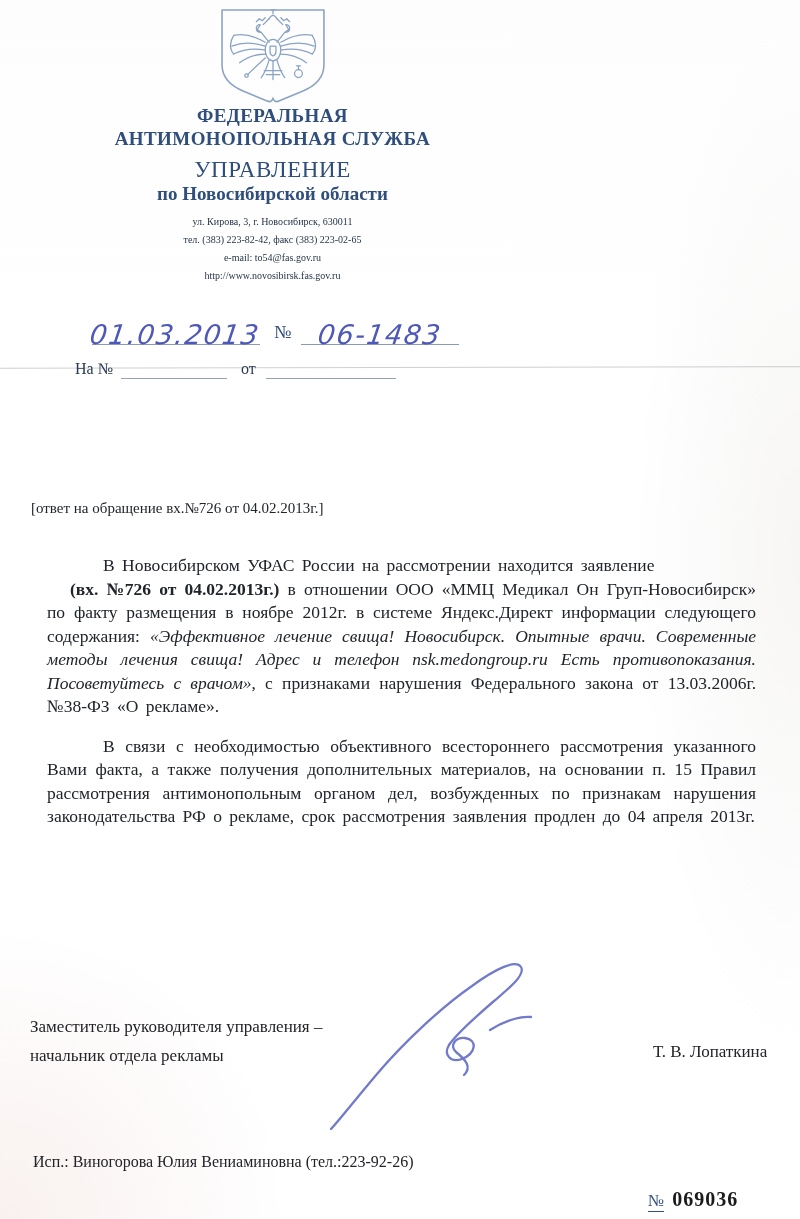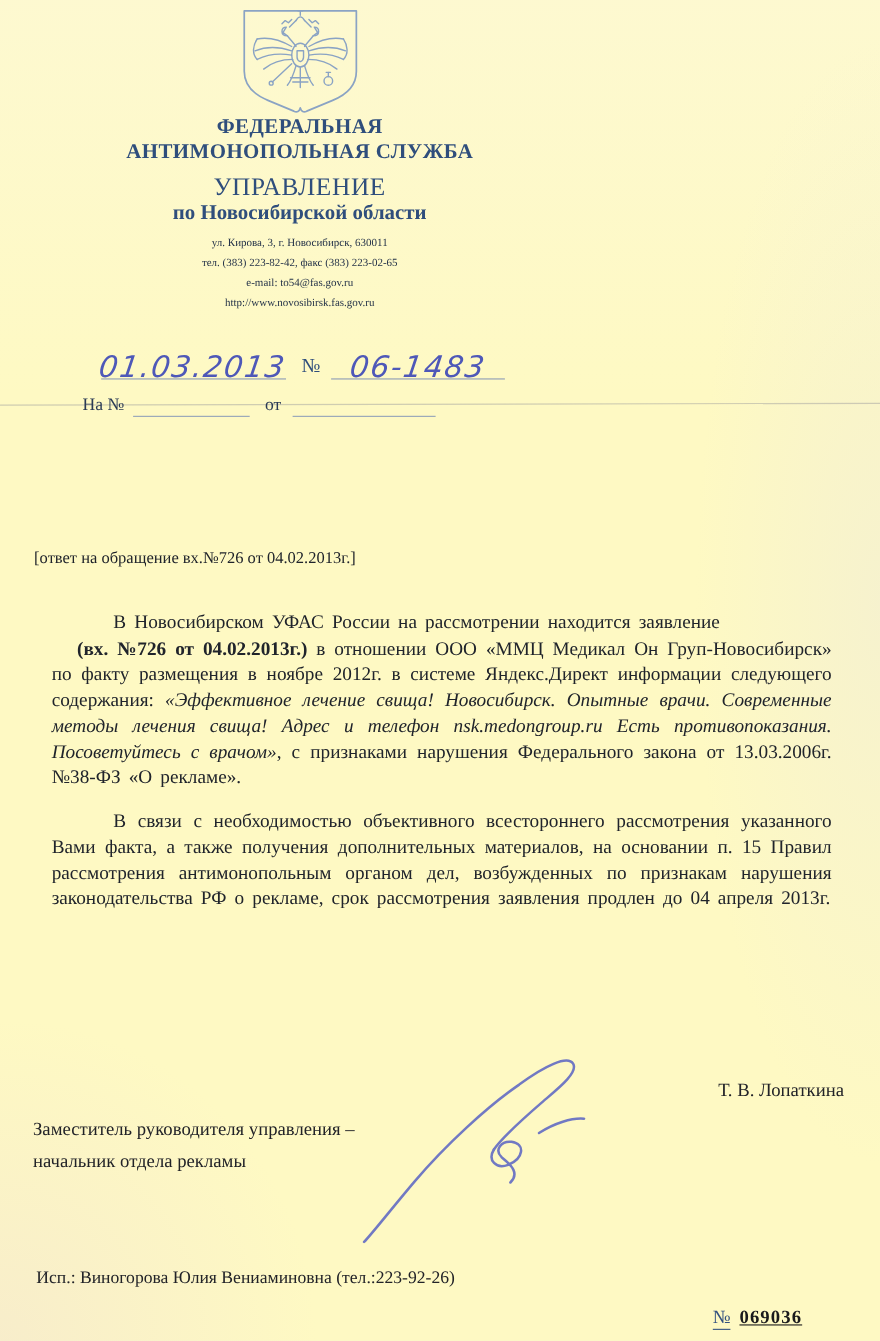--- a/index.html
+++ b/index.html
@@ -1,18 +1,18 @@
 <!DOCTYPE html>
 <html lang="ru"><head>
 <meta charset="utf-8">
 <style>
   html,body{margin:0;padding:0;background:#e9e9e9;}
   #page{
     position:relative;width:800px;height:1219px;margin:0 auto;
-    background:#fef9c3;overflow:hidden;
+    background:#ffffff;overflow:hidden;
     font-family:"Liberation Serif",serif;color:#23242A;
   }
   .texture{position:absolute;inset:0;pointer-events:none;
     background:
       radial-gradient(ellipse 60% 40% at 0% 100%, rgba(238,219,214,0.40), transparent 60%),
       radial-gradient(ellipse 30% 60% at 100% 45%, rgba(232,229,226,0.35), transparent 70%),
       linear-gradient(180deg, rgba(250,248,247,0.25), rgba(255,255,255,0) 30%);
   }
   .scanline{position:absolute;left:0;top:367px;width:800px;height:1px;
     background:rgba(150,150,155,0.45);transform:rotate(-0.12deg);}
@@ -46,28 +46,28 @@
   .subject{position:absolute;left:31px;top:500px;font-size:15px;color:#20242B;}
   .bodytext{position:absolute;left:31px;top:538px;width:741px;font-size:17.5px;
     line-height:23.5px;text-align:justify;color:#20242B;word-spacing:3px;}
   .bodytext p{margin:16px;text-indent:56px;}
   .seg-b{font-weight:bold;}
   .seg-i{font-style:italic;}
   .indent2{display:inline-block;width:23px;}
 
   
   .sig-pos{position:absolute;left:30px;top:1012px;font-size:17px;line-height:29px;color:#222328;}
-  .sig-name{position:absolute;left:653px;top:981px;font-size:17px;color:#222328;}
+  .sig-name{position:absolute;left:653px;top:1042px;font-size:17px;color:#222328;}
   .sig-ink{position:absolute;left:315px;top:948px;}
 
   
   .executor{position:absolute;left:33px;top:1153px;font-size:16px;color:#222328;}
   .stamp{position:absolute;left:648px;top:1188px;font-size:17px;}
   .stamp .sign{color:#33517F;border-bottom:1px solid #33517F;padding-bottom:1px;}
-  .stamp .digits{color:#1A1A1C;font-weight:bold;font-size:17px;letter-spacing:1px;margin-left:8px;text-decoration:underline;}
+  .stamp .digits{color:#1A1A1C;font-weight:bold;font-size:20px;letter-spacing:1px;margin-left:8px;}
 </style>
 </head>
 <body>
 
 <div id="page">
   <div class="texture"></div>
   <div class="scanline"></div>
 
   <div class="letterhead">
     <svg class="arms" width="118" height="98" viewBox="0 0 120 100">

